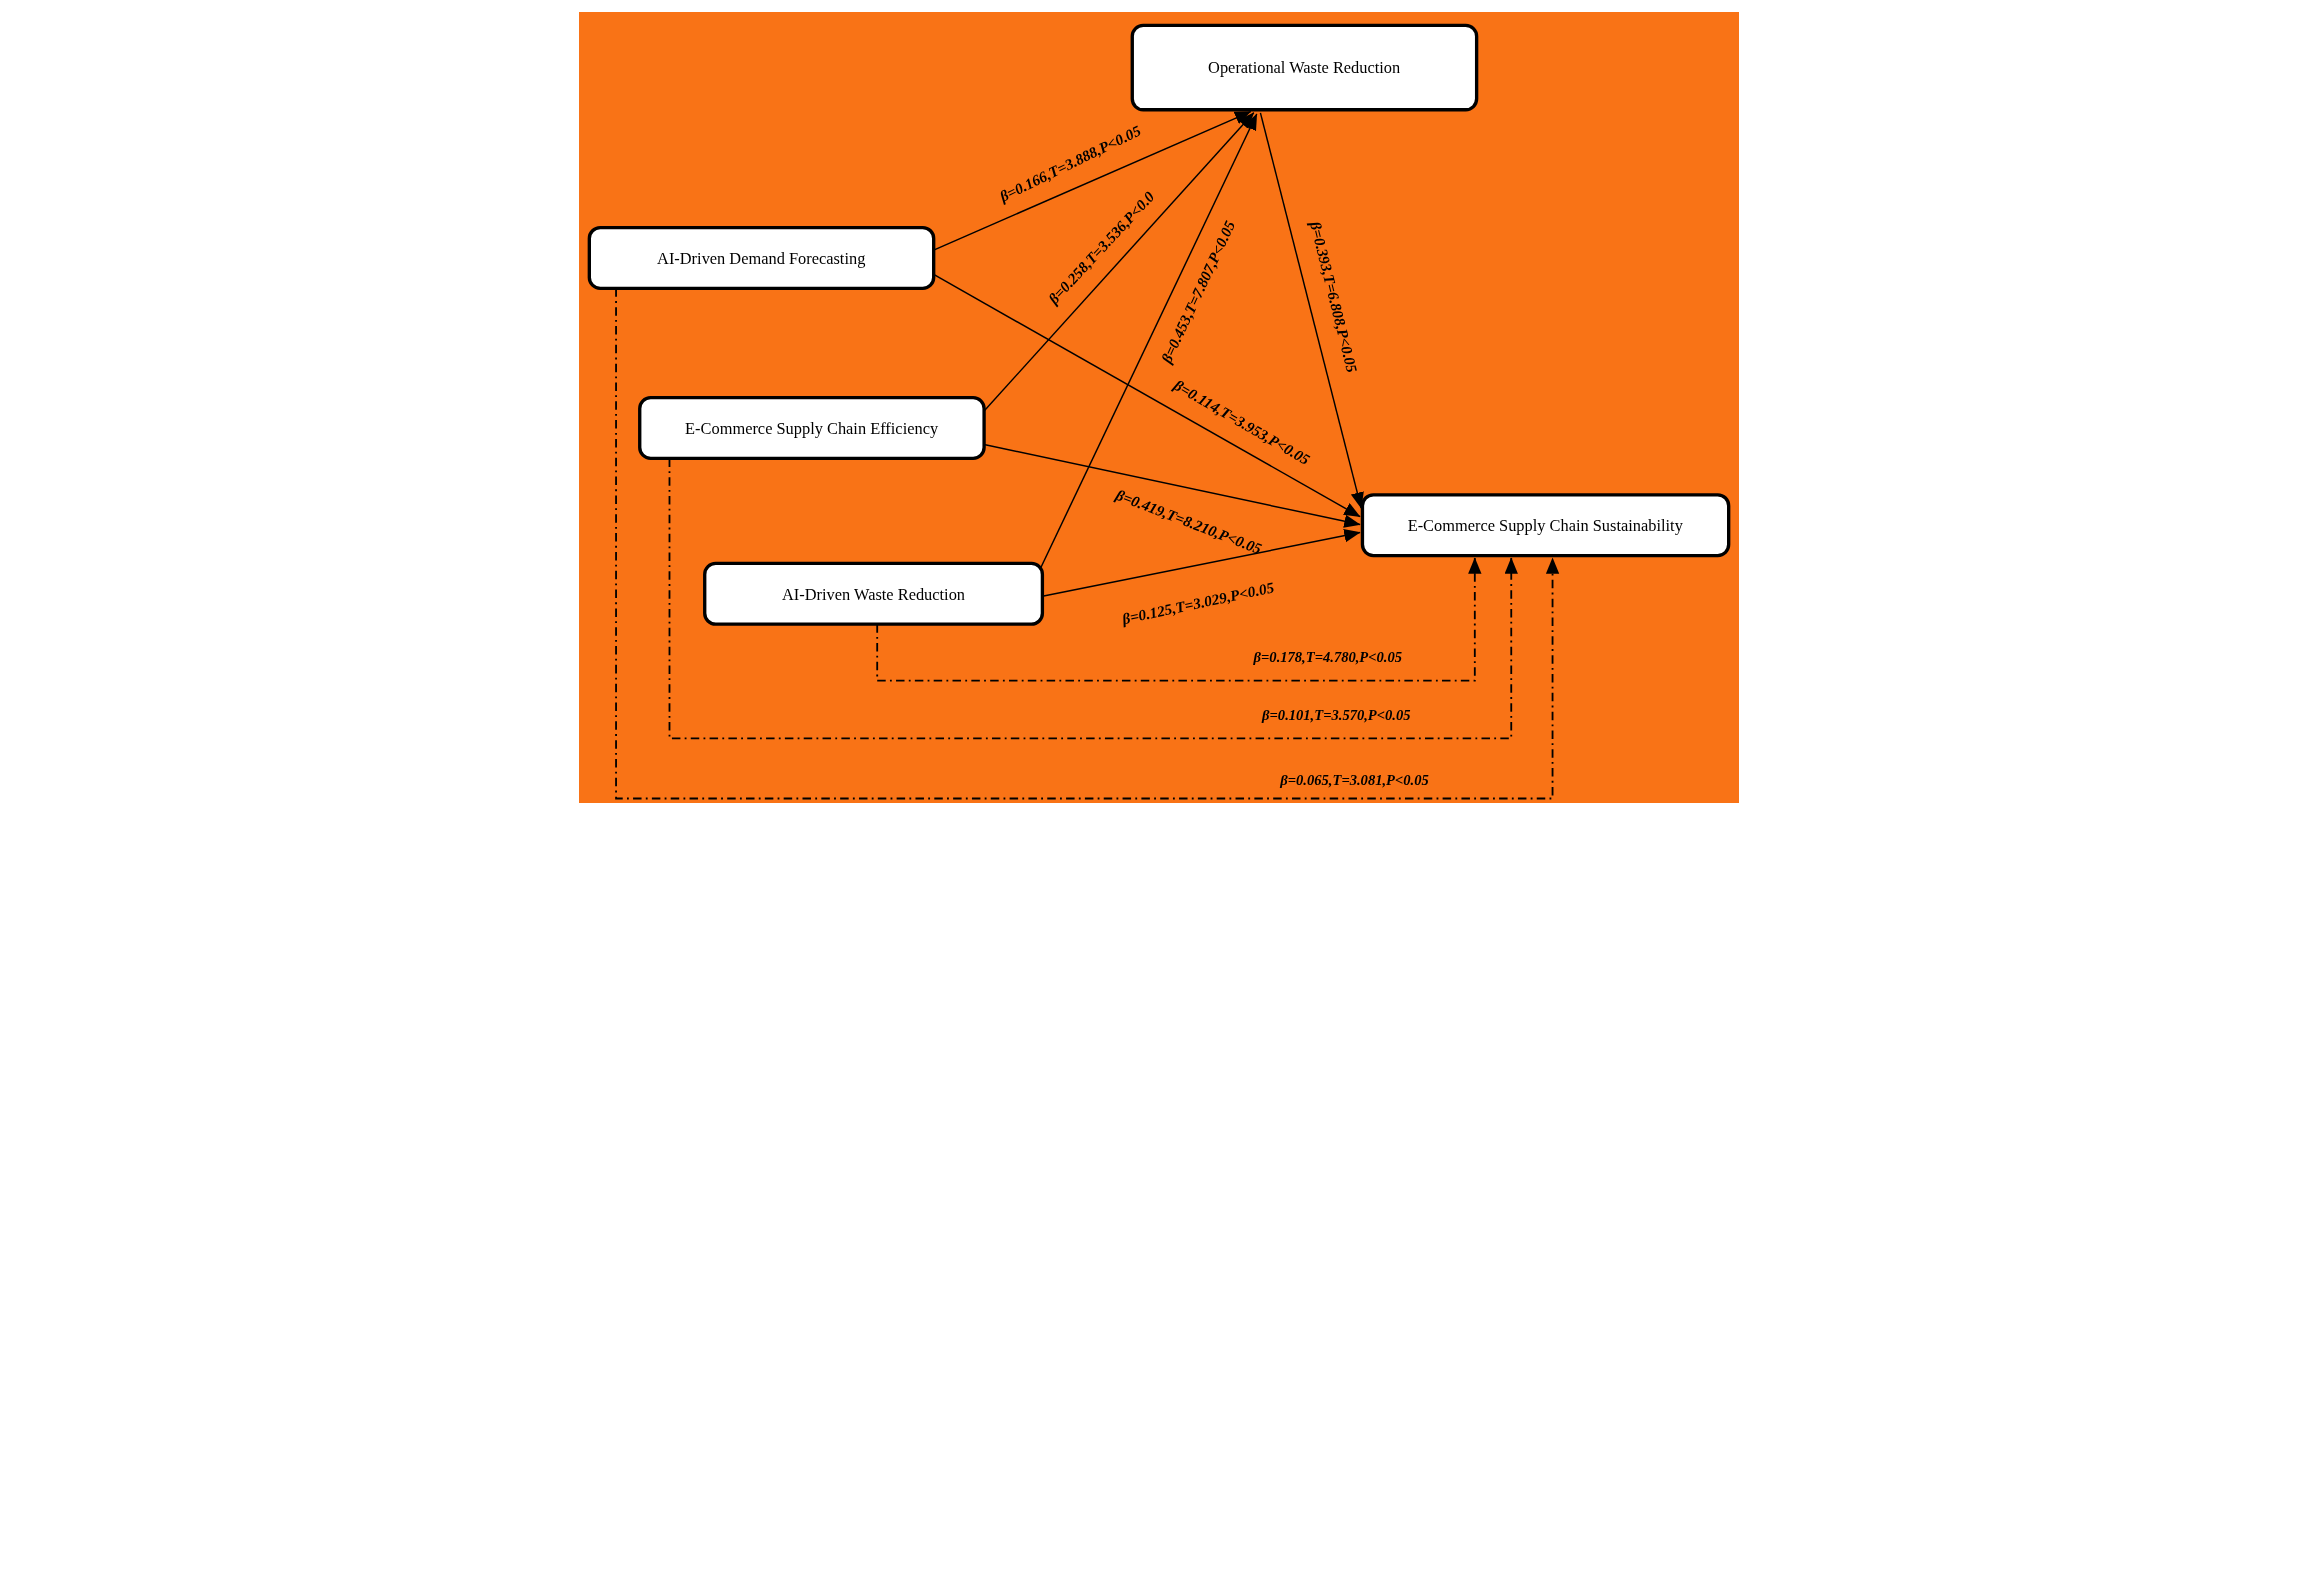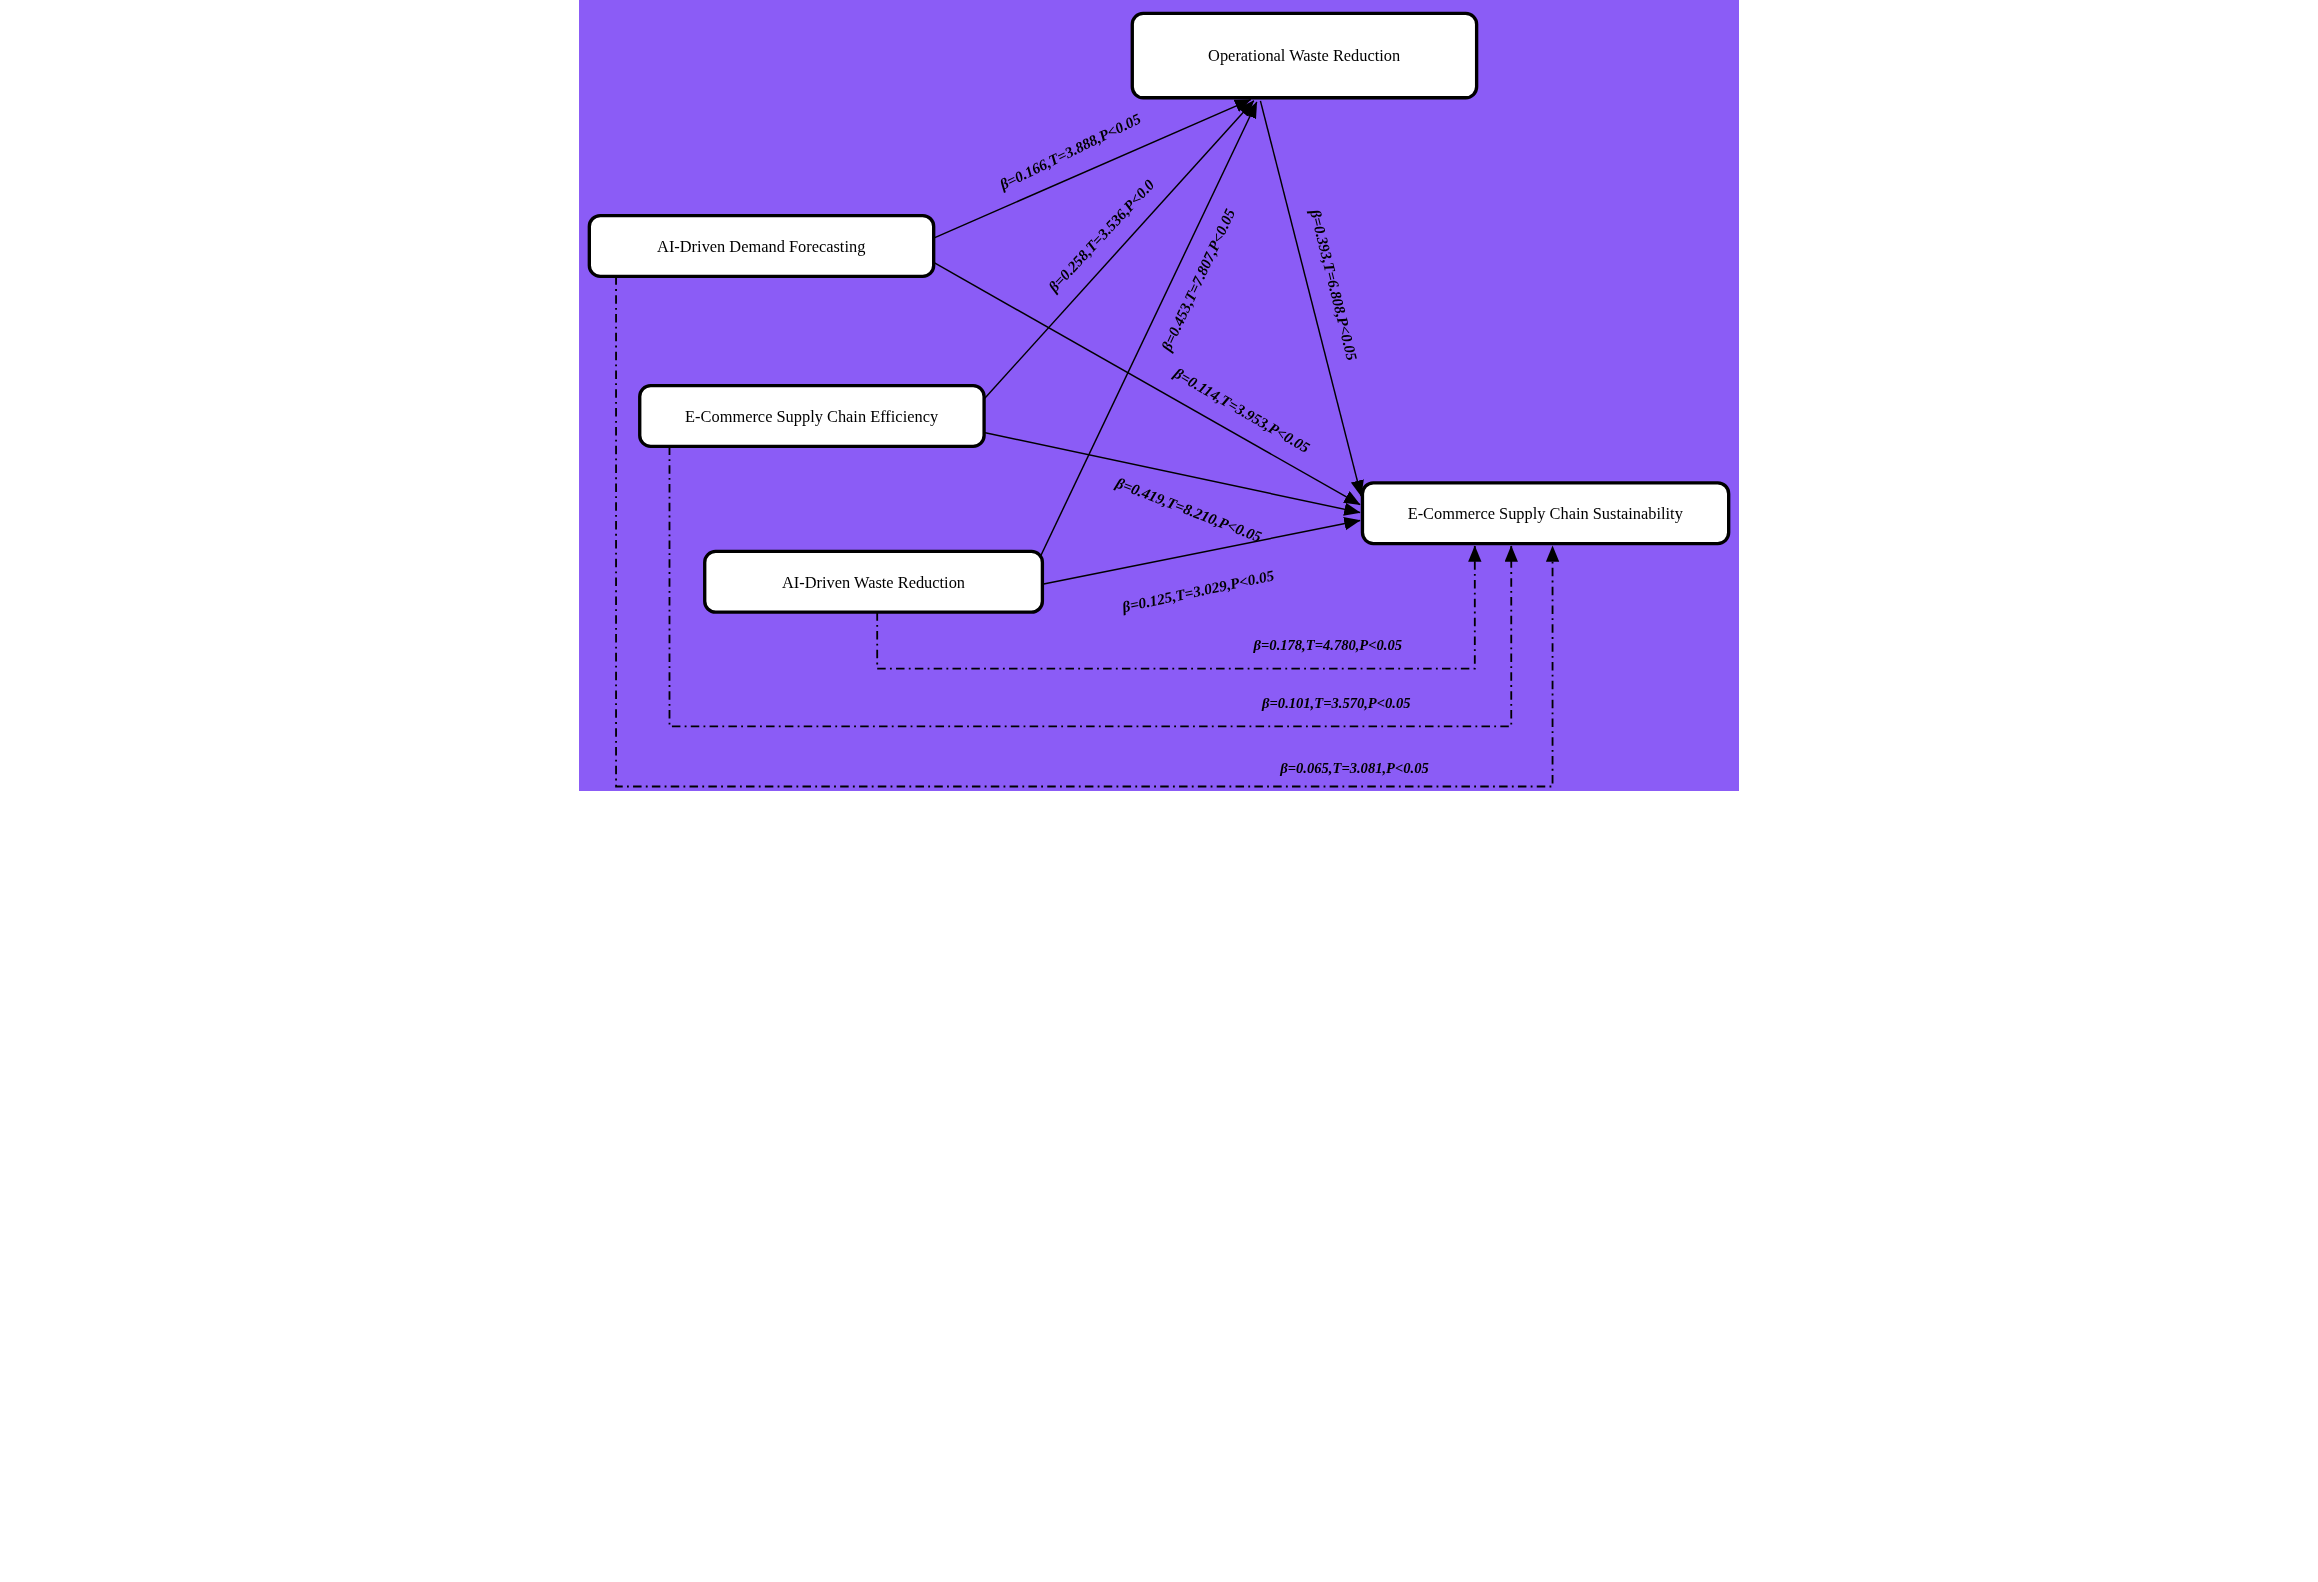--- a/index.html
+++ b/index.html
@@ -3,22 +3,22 @@
 <meta charset="utf-8">
 <style>
   html, body {
     margin: 0;
     padding: 0;
     background: #ffffff;
   }
   .figure-wrap {
     width: 100%;
     max-width: 1160px;
-    margin: 0 auto;
-    background: #8b5cf6;
+    margin: 12px auto;
+    background: #f97316;
   }
   svg {
     display: block;
     width: 100%;
     height: auto;
     font-family: "Liberation Serif", "DejaVu Serif", serif;
   }
   .node-rect {
     fill: #ffffff;
     stroke: #000000;

